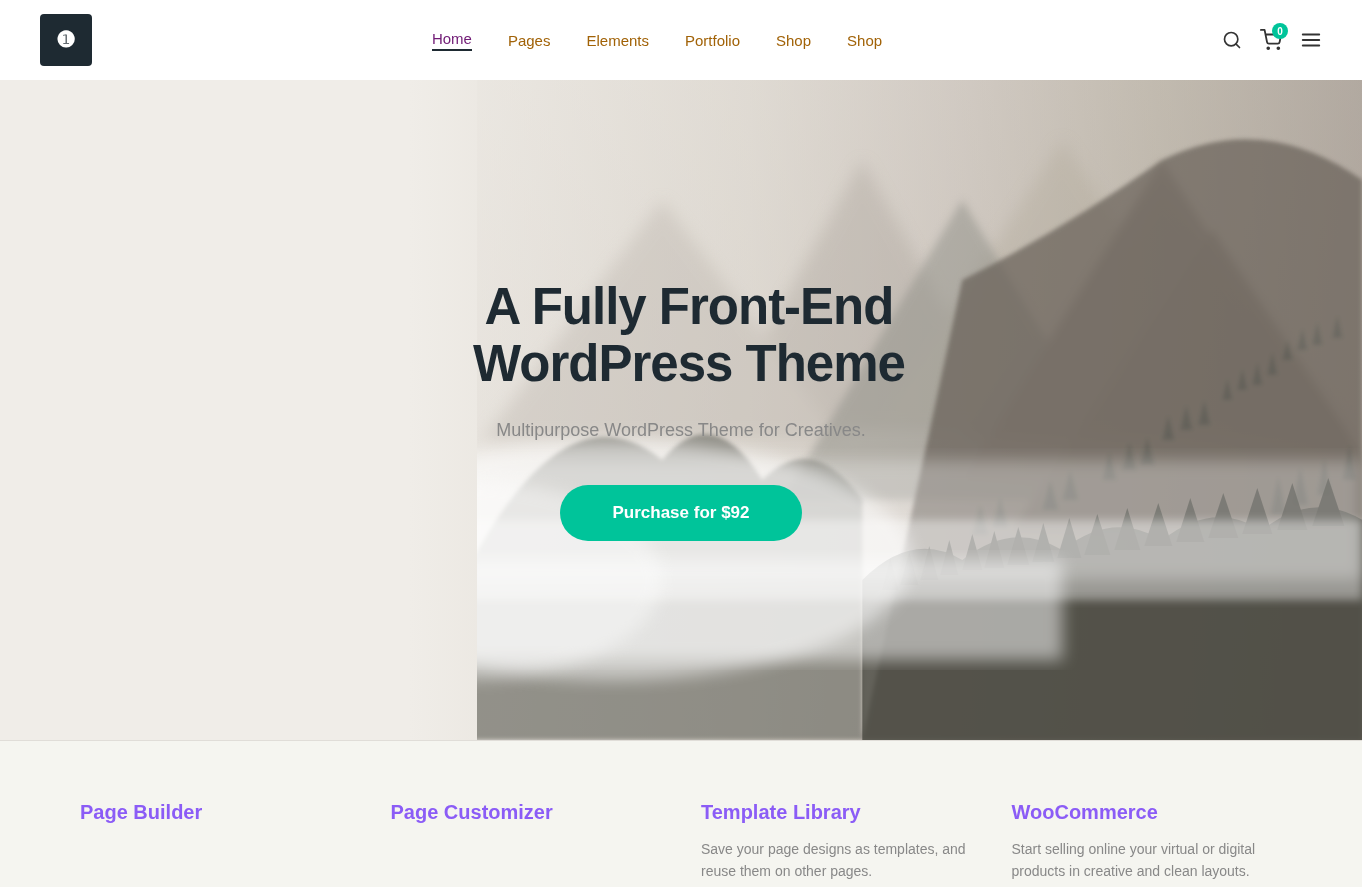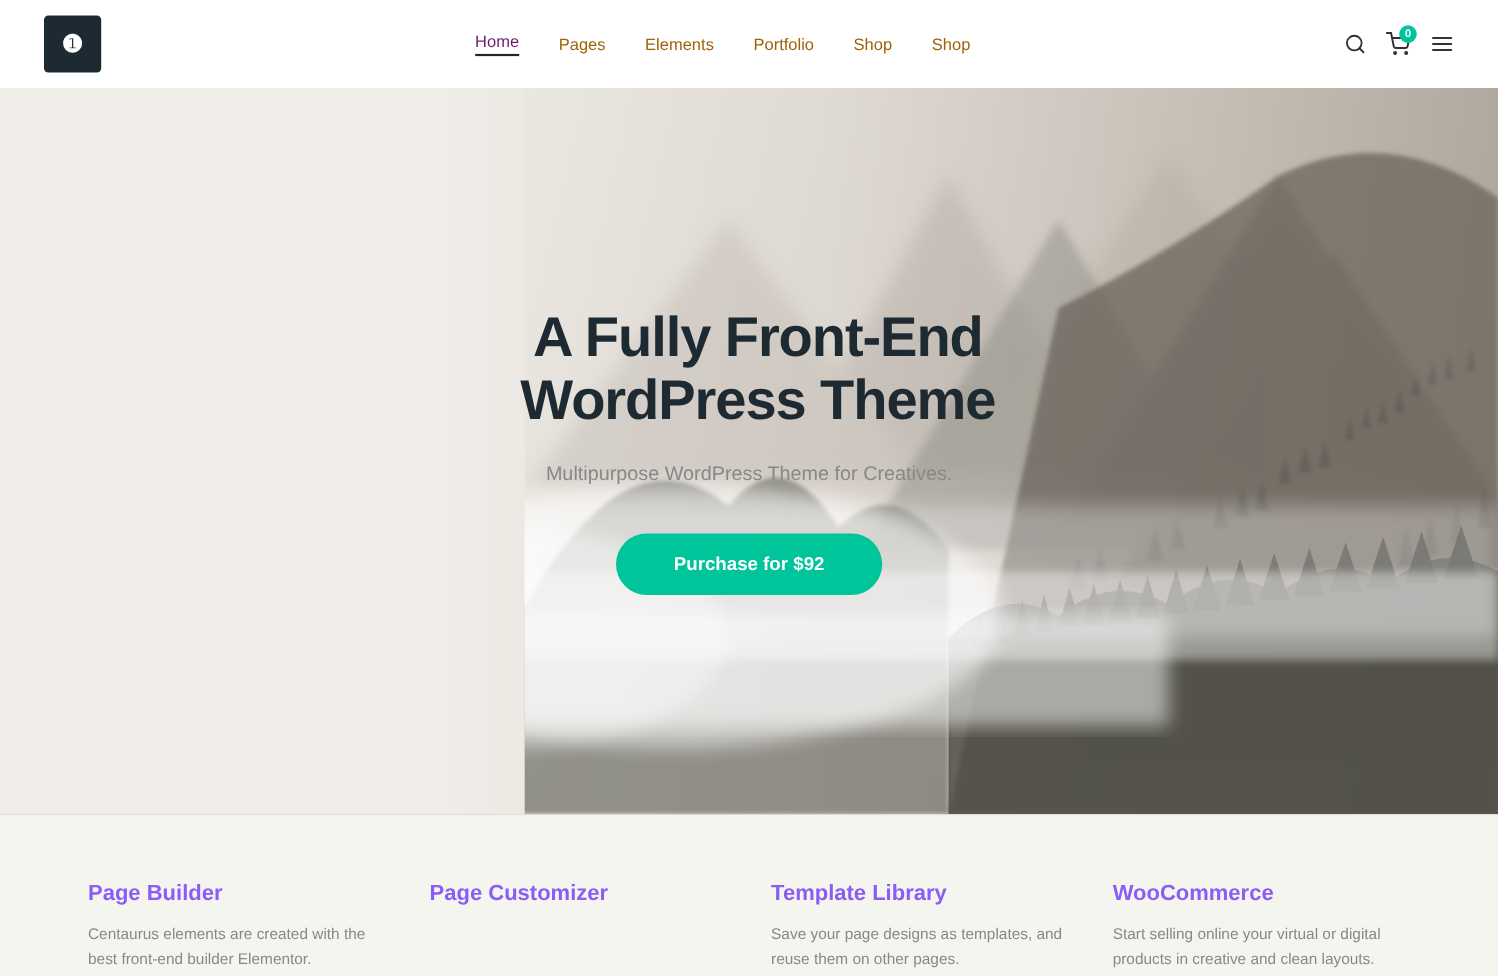--- a/index.html
+++ b/index.html
@@ -312,21 +312,20 @@
       <span>WordPress Theme</span>
     </h1>
     <p class="hero-subtitle">Multipurpose WordPress Theme for Creatives.</p>
     <button class="cta-button" style="background: rgb(0, 196, 154);">Purchase for $92</button>
   </div>
 </section>
 
 <section class="features">
   <div class="feature-item">
     <h3 class="feature-title">Page Builder</h3>
-    <p class="feature-desc">Centaurus elements are created with the best front-end builder Elementor.</p>
   </div>
   <div class="feature-item">
     <h3 class="feature-title">Page Customizer</h3>
   </div>
   <div class="feature-item">
     <h3 class="feature-title">Template Library</h3>
     <p class="feature-desc">Save your page designs as templates, and reuse them on other pages.</p>
   </div>
   <div class="feature-item">
     <h3 class="feature-title">WooCommerce</h3>

